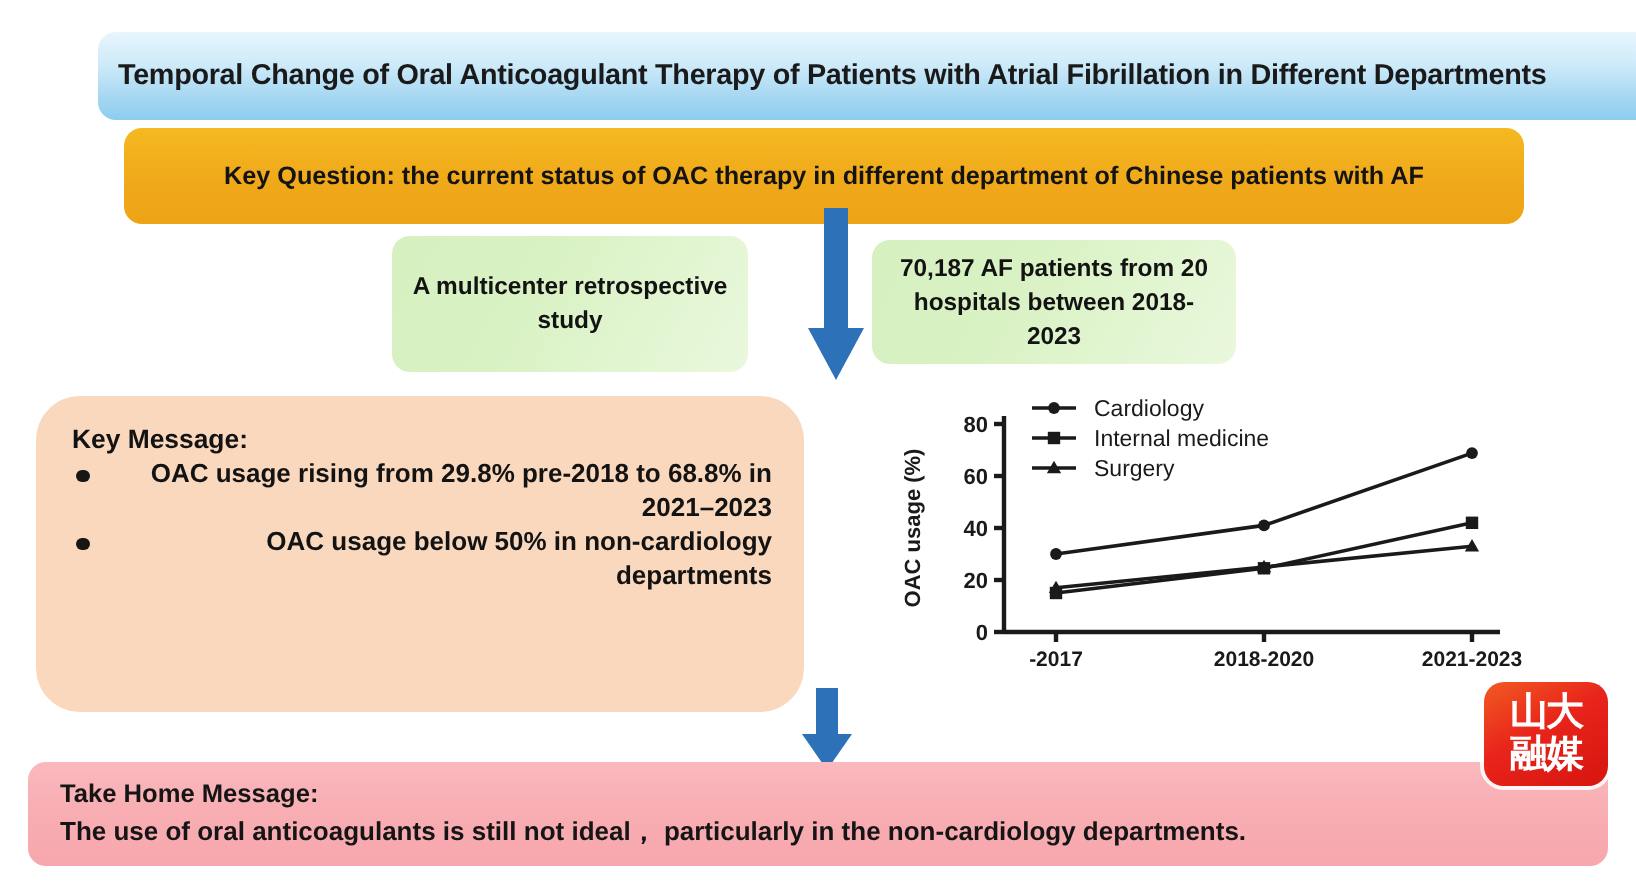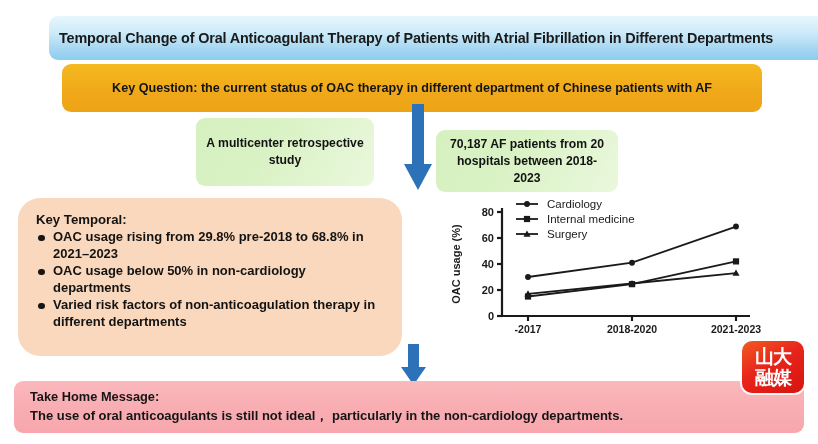--- a/index.html
+++ b/index.html
@@ -82,21 +82,21 @@
     color: #131313;
   }
   #study-box {
     left: 196px;
     top: 118px;
     width: 178px;
     height: 68px;
   }
   #cohort-box {
     left: 436px;
-    top: 130px;
+    top: 120px;
     width: 182px;
     height: 62px;
   }
 
   
   .arrow-down {
     position: absolute;
   }
   #arrow-top {
     left: 398px;
@@ -126,20 +126,21 @@
   #key-finding .kf-head {
     font-size: 13.2px;
     font-weight: bold;
     color: #131313;
     margin-bottom: 2px;
   }
   #key-finding ul {
     list-style: none;
     margin: 0;
     padding: 0;
+    text-align: right;
   }
   #key-finding li {
     position: relative;
     padding-left: 17px;
     font-size: 13px;
     font-weight: bold;
     line-height: 16.6px;
     color: #131313;
     margin-bottom: 1px;
   }
@@ -234,33 +235,29 @@
 
 <div class="green-box" id="study-box">
   <span class="txt">A multicenter retrospective study</span>
 </div>
 
 <div class="green-box" id="cohort-box">
   <span class="txt">70,187 AF patients from 20 hospitals between 2018-2023</span>
 </div>
 
 <div id="key-finding">
-  <div class="kf-head">Key Temporal:</div>
+  <div class="kf-head">Key Message:</div>
   <ul>
     <li>
       <span class="bullet"></span>
       <span>OAC usage rising from 29.8% pre-2018 to 68.8% in 2021–2023</span>
     </li>
     <li>
       <span class="bullet"></span>
       <span>OAC usage below 50% in non-cardiology departments</span>
-    </li>
-    <li>
-      <span class="bullet"></span>
-      <span>Varied risk factors of non-anticoagulation therapy in different departments</span>
     </li>
   </ul>
 </div>
 
 <div id="chart">
   <svg id="chart-svg" width="320" height="150" viewBox="0 0 320 150">
       <line x1="58" y1="18" x2="58" y2="126" stroke="#1a1a1a" stroke-width="2.2"></line>
       <line x1="58" y1="126" x2="306" y2="126" stroke="#1a1a1a" stroke-width="2.2"></line>
       <line x1="53" y1="126" x2="58" y2="126" stroke="#1a1a1a" stroke-width="2.2"></line>
       <text x="50" y="130" text-anchor="end" font-family="&quot;Liberation Sans&quot;, sans-serif" font-size="11" font-weight="bold" fill="#1a1a1a">0</text>

